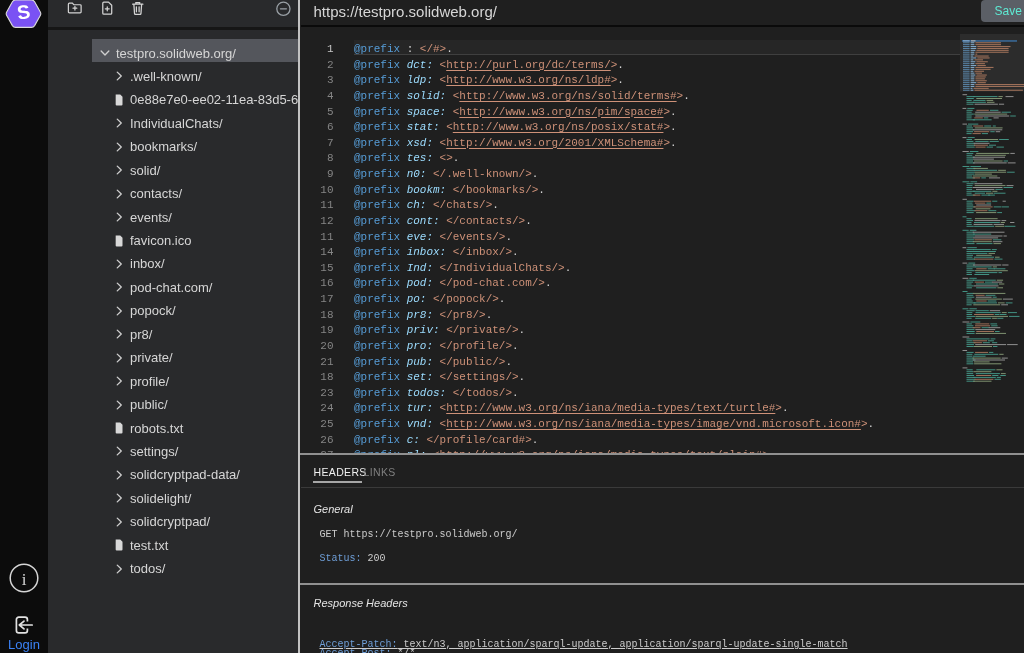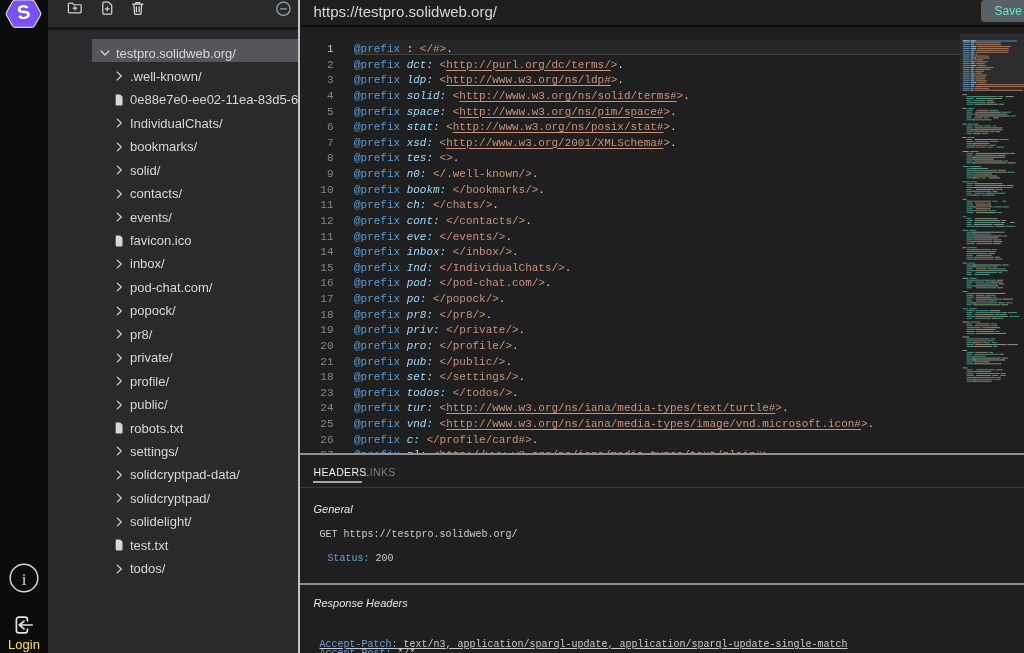--- a/index.html
+++ b/index.html
@@ -52,21 +52,21 @@
 #tabu { position:absolute; left:12.5px; top:26px; width:49px; height:1.5px; background:#a6a6a6; }
 .sechead { position:absolute; font-size:11px; color:#e4e4e4;font-style:italic; }
 .mono { position:absolute; font-family:"Liberation Mono",monospace; font-size:10px; color:#cccccc; white-space:pre; }
 .blue { color:#6f9fd8; }
 #hline2 { position:absolute; left:-0.7px; top:128.2px; width:724.2px; height:1.9px; background:#909090; }
 
 
 #logo { position:absolute; left:4.5px; top:-1px; }
 #infoic { position:absolute; left:8px; top:562px; }
 #loginic { position:absolute; left:13.5px; top:615.5px; }
-#logintx { position:absolute; left:0; top:637px; width:48px; text-align:center; font-size:13px; color:#fde047; }
+#logintx { position:absolute; left:0; top:637px; width:48px; text-align:center; font-size:13px; color:#3b82f6; }
 </style></head>
 <body>
 <div id="app">
   <div id="rail">
     <svg id="logo" width="37" height="30" viewBox="0 0 37 30">
       <path d="M10.6 1 L26.4 1 Q28.5 1 29.6 2.8 L35.3 12.9 Q36.3 14.7 35.3 16.5 L29.6 26.6 Q28.5 28.4 26.4 28.4 L10.6 28.4 Q8.5 28.4 7.4 26.6 L1.7 16.5 Q0.7 14.7 1.7 12.9 L7.4 2.8 Q8.5 1 10.6 1 Z" fill="#7a52f4" stroke="#dcdcdc" stroke-width="1.1"></path>
       <text x="18.7" y="19.8" text-anchor="middle" font-family="Liberation Sans" font-weight="bold" font-size="19.5" fill="#ffffff" transform="rotate(-9 18.5 13)">S</text>
     </svg>
     <svg id="infoic" width="32" height="32" viewBox="0 0 32 32">
       <circle cx="16" cy="16" r="13.8" fill="none" stroke="#d6d6d6" stroke-width="1.5"></circle>
@@ -250,29 +250,29 @@
             </svg>
           </span>
           <span class="tl">solidcryptpad-data/</span>
         </div>
 <div class="trow">
           <span class="ti ti1">
             <svg class="tic" viewBox="0 0 16 16">
               <path d="M6 3.6 L10.6 8 L6 12.4" fill="none" stroke="#cfcfcf" stroke-width="1.5" stroke-linecap="round" stroke-linejoin="round"></path>
             </svg>
           </span>
+          <span class="tl">solidelight/</span>
+        </div>
+<div class="trow">
+          <span class="ti ti1">
+            <svg class="tic" viewBox="0 0 16 16">
+              <path d="M6 3.6 L10.6 8 L6 12.4" fill="none" stroke="#cfcfcf" stroke-width="1.5" stroke-linecap="round" stroke-linejoin="round"></path>
+            </svg>
+          </span>
           <span class="tl">solidcryptpad/</span>
-        </div>
-<div class="trow">
-          <span class="ti ti1">
-            <svg class="tic" viewBox="0 0 16 16">
-              <path d="M6 3.6 L10.6 8 L6 12.4" fill="none" stroke="#cfcfcf" stroke-width="1.5" stroke-linecap="round" stroke-linejoin="round"></path>
-            </svg>
-          </span>
-          <span class="tl">solidelight/</span>
         </div>
 <div class="trow">
           <span class="ti ti1">
             <svg class="tic" viewBox="0 0 16 16">
               <path d="M4.2 1.6 h5.2 L12 4.2 V13 a1.2 1.2 0 0 1 -1.2 1.2 H5.4 A1.2 1.2 0 0 1 4.2 13 Z" fill="#d8d8d8"></path>
             </svg>
           </span>
           <span class="tl">test.txt</span>
         </div>
 <div class="trow">
@@ -774,19 +774,19 @@
   <div id="hline1"></div>
 
   <div id="bottom">
     <div id="tabs">
       <span class="tab" id="tab1">HEADERS</span>
       <span class="tab" id="tab2">LINKS</span>
       <div id="tabu"></div>
     </div>
     <div class="sechead" style="left:13px; top:48px;">General</div>
     <div class="mono" style="left:19px; top:74px;">GET https://testpro.solidweb.org/</div>
-    <div class="mono" style="left:19px; top:98px;margin-left:8px;"><span class="blue">Status:</span> 200</div>
+    <div class="mono" style="left:19px; top:98px;"><span class="blue">Status:</span> 200</div>
     <div id="hline2"></div>
     <div class="sechead" style="left:13px; top:142px;">Response Headers</div>
     <div class="mono" style="left:19px; top:184px;text-decoration:underline;"><span class="blue">Accept-Patch:</span> text/n3, application/sparql-update, application/sparql-update-single-match</div>
     <div class="mono" style="left:19px; top:192.5px;"><span class="blue">Accept-Post:</span> */*</div>
   </div>
 </div>
 
 </body></html>

